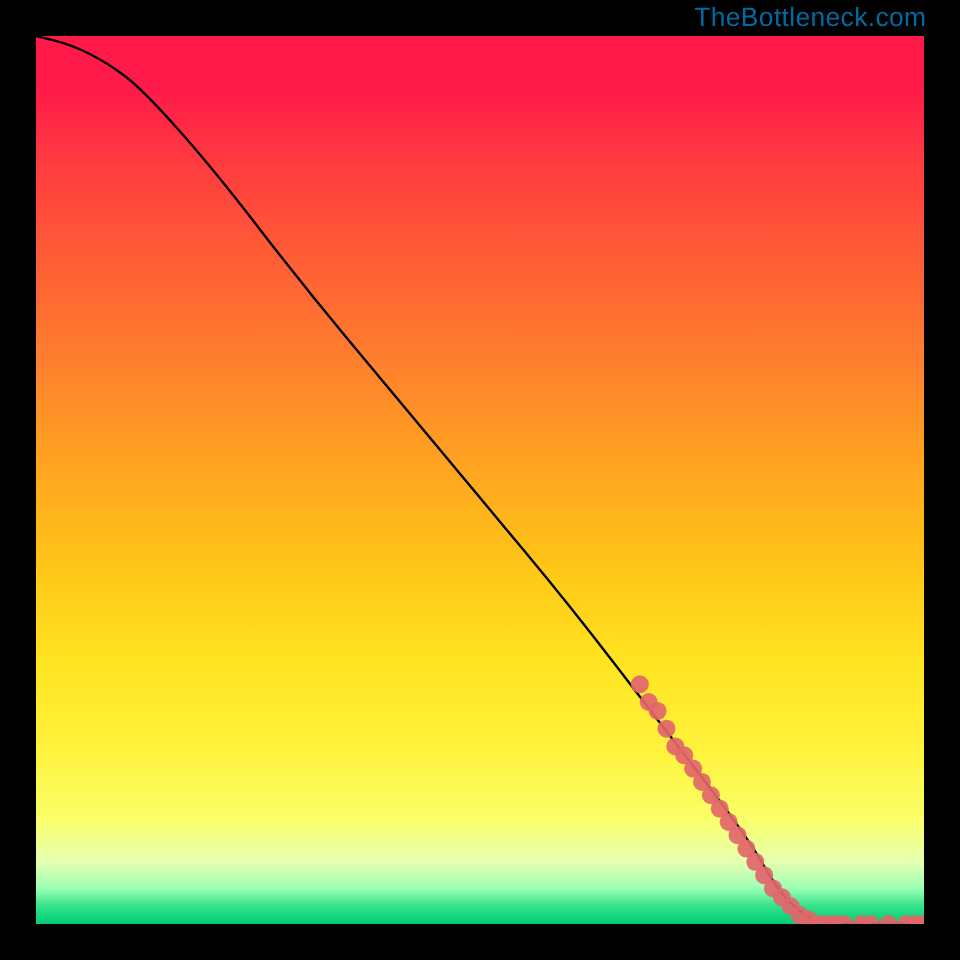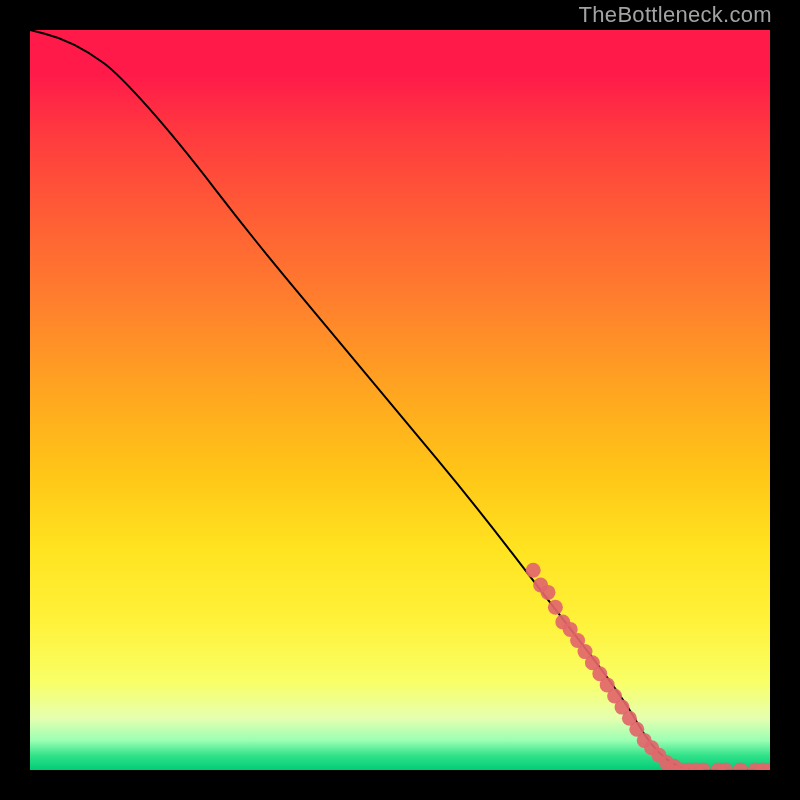--- a/index.html
+++ b/index.html
@@ -14,21 +14,21 @@
   .frame {
     position: relative;
     width: 800px;
     height: 800px;
     background: #000;
   }
   .watermark {
     position: absolute;
     top: 2px;
     right: 28px;
-    color: #a3a3a3;
+    color: #0369a1;
     font-size: 22px;
     font-weight: 500;
     letter-spacing: 0.3px;
     z-index: 10;
   }
   .plot {
     position: absolute;
     left: 30px;
     top: 30px;
     width: 740px;

